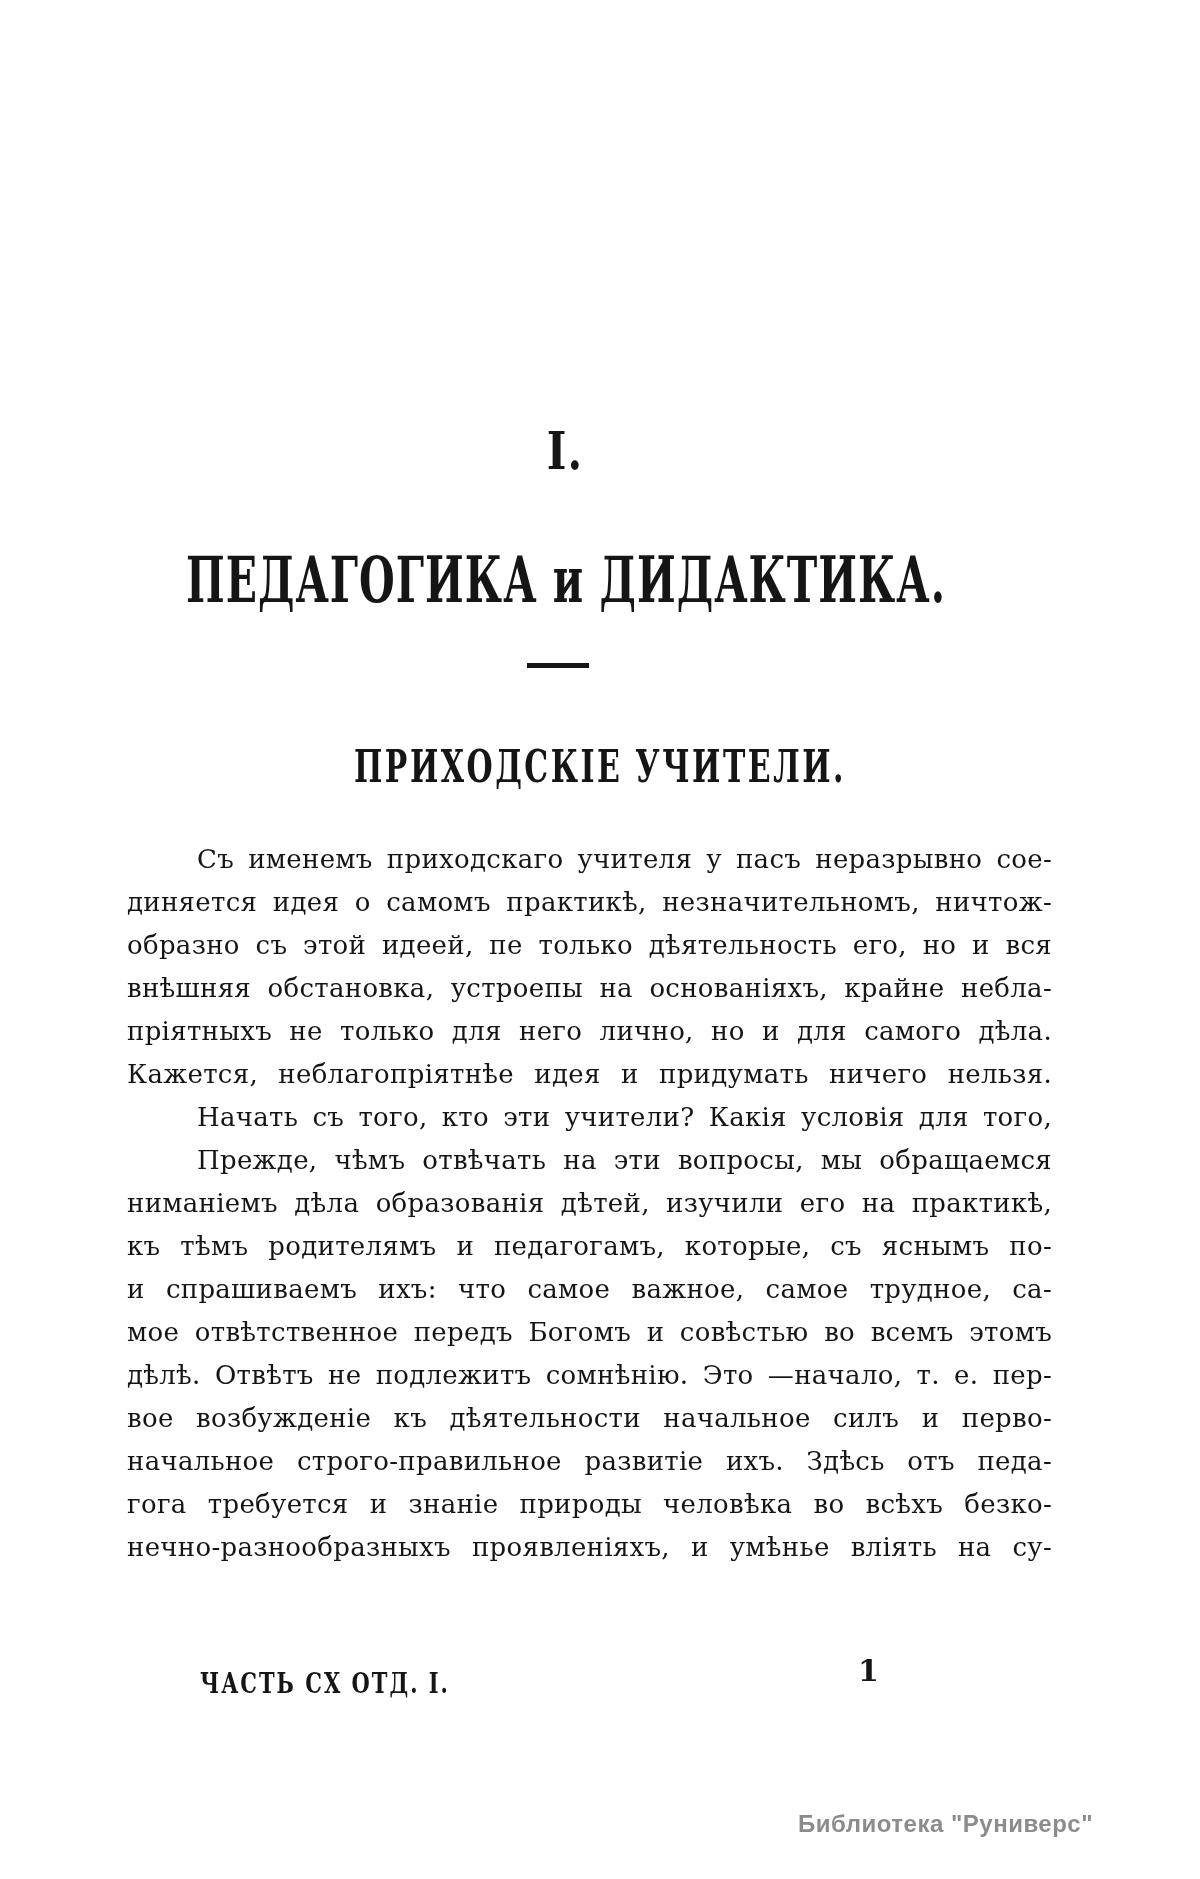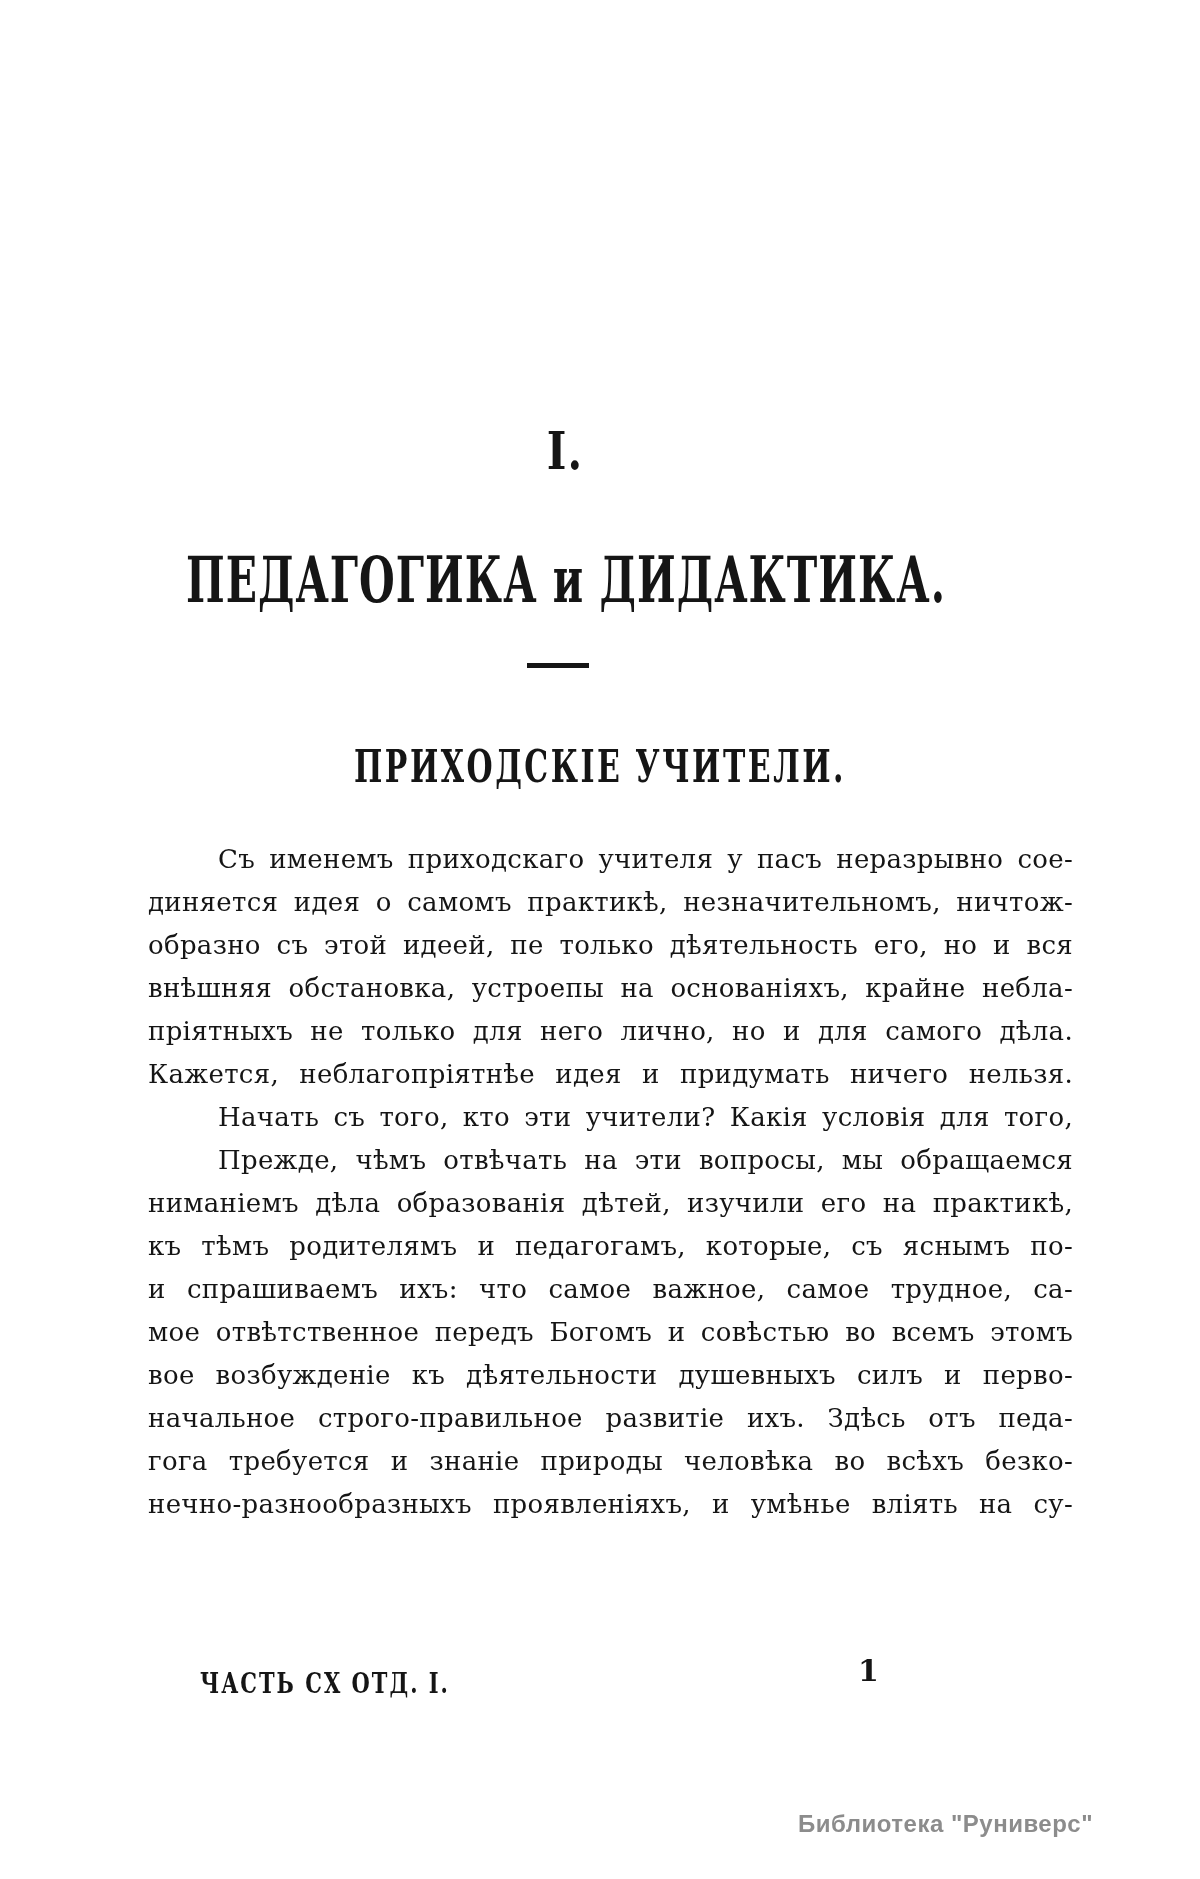--- a/index.html
+++ b/index.html
@@ -53,21 +53,21 @@
     left: 600px;
     transform: translateX(-50%) scaleY(1.5);
     transform-origin: center top;
     font-size: 30px;
     font-weight: bold;
     letter-spacing: 2.5px;
     white-space: nowrap;
   }
   .body-text {
     position: absolute;
-    left: 148px;
+    left: 127px;
     top: 838px;
     width: 925px;
     font-size: 26px;
     line-height: 43px;
     letter-spacing: 0.3px;
     word-spacing: 2px;
   }
   .paragraph { margin: 0; }
   .line {
     height: 43px;
@@ -130,21 +130,22 @@
     </div>
     <div class="paragraph">
       <div class="line indent">Начать съ того, кто эти учители? Какія условія для того,</div>
     </div>
     <div class="paragraph">
       <div class="line indent">Прежде, чѣмъ отвѣчать на эти вопросы, мы обращаемся</div>
       <div class="line">ниманіемъ дѣла образованія дѣтей, изучили его на практикѣ,</div>
       <div class="line">къ тѣмъ родителямъ и педагогамъ, которые, съ яснымъ по-</div>
       <div class="line">и спрашиваемъ ихъ: что самое важное, самое трудное, са-</div>
       <div class="line">мое отвѣтственное передъ Богомъ и совѣстью во всемъ этомъ</div>
-      <div class="line">вое возбужденіе къ дѣятельности душевныхъ силъ и перво-</div>
+      <div class="line">дѣлѣ. Отвѣтъ не подлежитъ сомнѣнію. Это —начало, т. е. пер-</div>
+      <div class="line">вое возбужденіе къ дѣятельности начальное силъ и перво-</div>
       <div class="line">начальное строго-правильное развитіе ихъ. Здѣсь отъ педа-</div>
       <div class="line">гога требуется и знаніе природы человѣка во всѣхъ безко-</div>
       <div class="line">нечно-разнообразныхъ проявленіяхъ, и умѣнье вліять на су-</div>
     </div>
   </div>
 
   <div class="footer-signature">ЧАСТЬ CX ОТД. I.</div>
 
   <div class="page-number">1</div>
 

